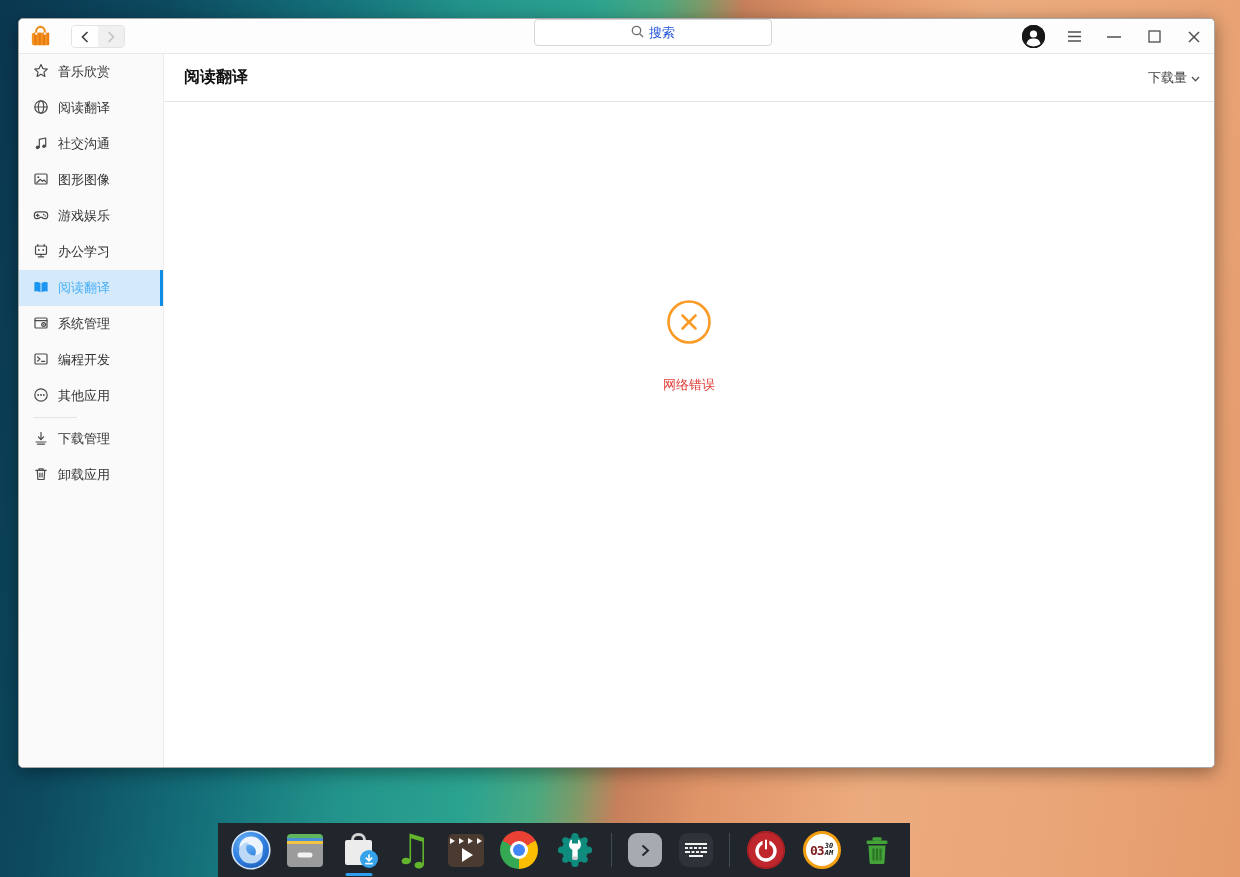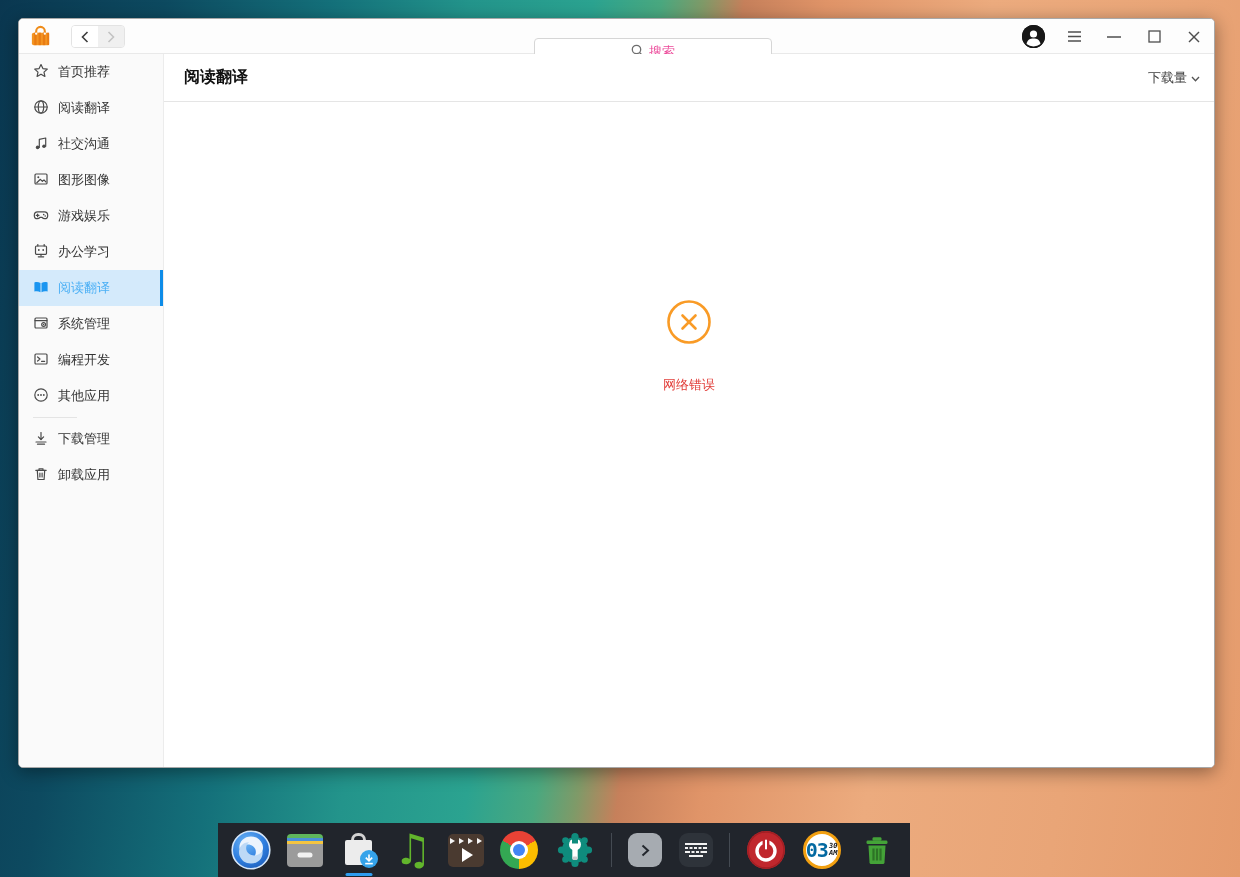--- a/index.html
+++ b/index.html
@@ -21,23 +21,23 @@
     display:flex; flex-direction:column;
   }
 
   
   .titlebar { position:relative; height:35px; flex:0 0 35px; background:#fdfdfd; border-bottom:1px solid #e9e9e9; }
   .app-logo { position:absolute; left:10px; top:6px; width:23px; height:23px; }
   .nav-pill { position:absolute; left:52px; top:6px; width:54px; height:23px; display:flex;
     border:1px solid #e3e3e3; border-radius:4px; overflow:hidden; background:#fff; }
   .nav-btn { flex:1; display:grid; place-items:center; font-size:13px; font-weight:bold; color:#3d3d3d; background:#fff; }
   .nav-btn.disabled { background:#f0f0f0; color:#c3c3c3; }
-  .searchbox { position:absolute; left:515px; top:19px; width:238px; height:27px;
+  .searchbox { position:absolute; left:515px; top:0; width:238px; height:27px;
     border:1px solid #d6d6d6; border-radius:4px; background:#fff;
-    display:flex; align-items:center; justify-content:center; gap:5px; color:#ec4899; font-size:13px; }
+    display:flex; align-items:center; justify-content:center; gap:5px; color:#1d4ed8; font-size:13px; }
   .tb-right { position:absolute; right:0; top:0; height:35px; display:flex; align-items:center; }
   .avatar { width:23px; height:23px; border-radius:50%; background:#171717; display:grid; place-items:center; margin-right:9px; }
   .winbtn { width:40px; height:35px; display:grid; place-items:center; color:#4e4e4e; }
 
   
   .win-body { flex:1; display:flex; min-height:0; }
 
   
   .sidebar { width:145px; flex:0 0 145px; background:#fafafa; border-right:1px solid #ececec; padding-top:0; }
   .side-item { height:36px; display:flex; align-items:center; gap:9px; padding-left:14px;
@@ -89,21 +89,21 @@
     background:conic-gradient(from -60deg, #e94235 0 120deg, #fbbd00 0 240deg, #34a853 0 360deg);
     display:grid; place-items:center; }
   .chrome-center { width:18px; height:18px; border-radius:50%; background:#fff; display:grid; place-items:center; }
   .chrome-core { width:12px; height:12px; border-radius:50%; background:#4285f4; }
 
   .sdesk { width:34px; height:34px; border-radius:9px; background:#a6abb1; display:grid; place-items:center; }
   .kbd { width:34px; height:34px; border-radius:9px; background:#2e333a; display:grid; place-items:center; }
 
   .clock { width:38px; height:38px; border-radius:50%; background:#fff; border:3px solid #f2a011;
     display:flex; align-items:center; justify-content:center; gap:1px; font-family:"DejaVu Sans Mono","Liberation Mono",monospace; }
-  .clock .h { font-size:20px; font-weight:bold; color:#0369a1; letter-spacing:-1px; }
+  .clock .h { font-size:13px; font-weight:bold; color:#7f1d1d; letter-spacing:-1px; }
   .clock .mm { display:flex; flex-direction:column; font-size:7px; font-weight:bold; color:#131313; line-height:7px;font-style:italic; }
 </style>
 </head>
 <body>
 
 <div class="window">
 
   <div class="titlebar">
     <span class="app-logo">
       <svg viewBox="0 0 24 24" width="23" height="23">
@@ -178,21 +178,21 @@
     </div>
   </div>
 
   <div class="win-body">
     <nav class="sidebar">
       <div id="sidebar-main">
           <div class="side-item">
             <span><svg width="16" height="16" viewBox="0 0 16 16">
                 <path fill="none" stroke="currentColor" stroke-width="1.2" stroke-linejoin="round" stroke-linecap="round" d="M8 1.6 L9.9 5.6 L14.3 6.1 L11 9.1 L11.9 13.4 L8 11.2 L4.1 13.4 L5 9.1 L1.7 6.1 L6.1 5.6 Z"></path>
               </svg></span>
-            <span>首页推荐</span>
+            <span>音乐欣赏</span>
           </div>
           <div class="side-item">
             <span><svg width="16" height="16" viewBox="0 0 16 16">
                 <circle fill="none" stroke="currentColor" stroke-width="1.2" stroke-linejoin="round" stroke-linecap="round" cx="8" cy="8" r="6.2"></circle>
                 <ellipse fill="none" stroke="currentColor" stroke-width="1.2" stroke-linejoin="round" stroke-linecap="round" cx="8" cy="8" rx="2.7" ry="6.2"></ellipse>
                 <line fill="none" stroke="currentColor" stroke-width="1.2" stroke-linejoin="round" stroke-linecap="round" x1="1.8" y1="8" x2="14.2" y2="8"></line>
               </svg></span>
             <span>阅读翻译</span>
           </div>
           <div class="side-item">

